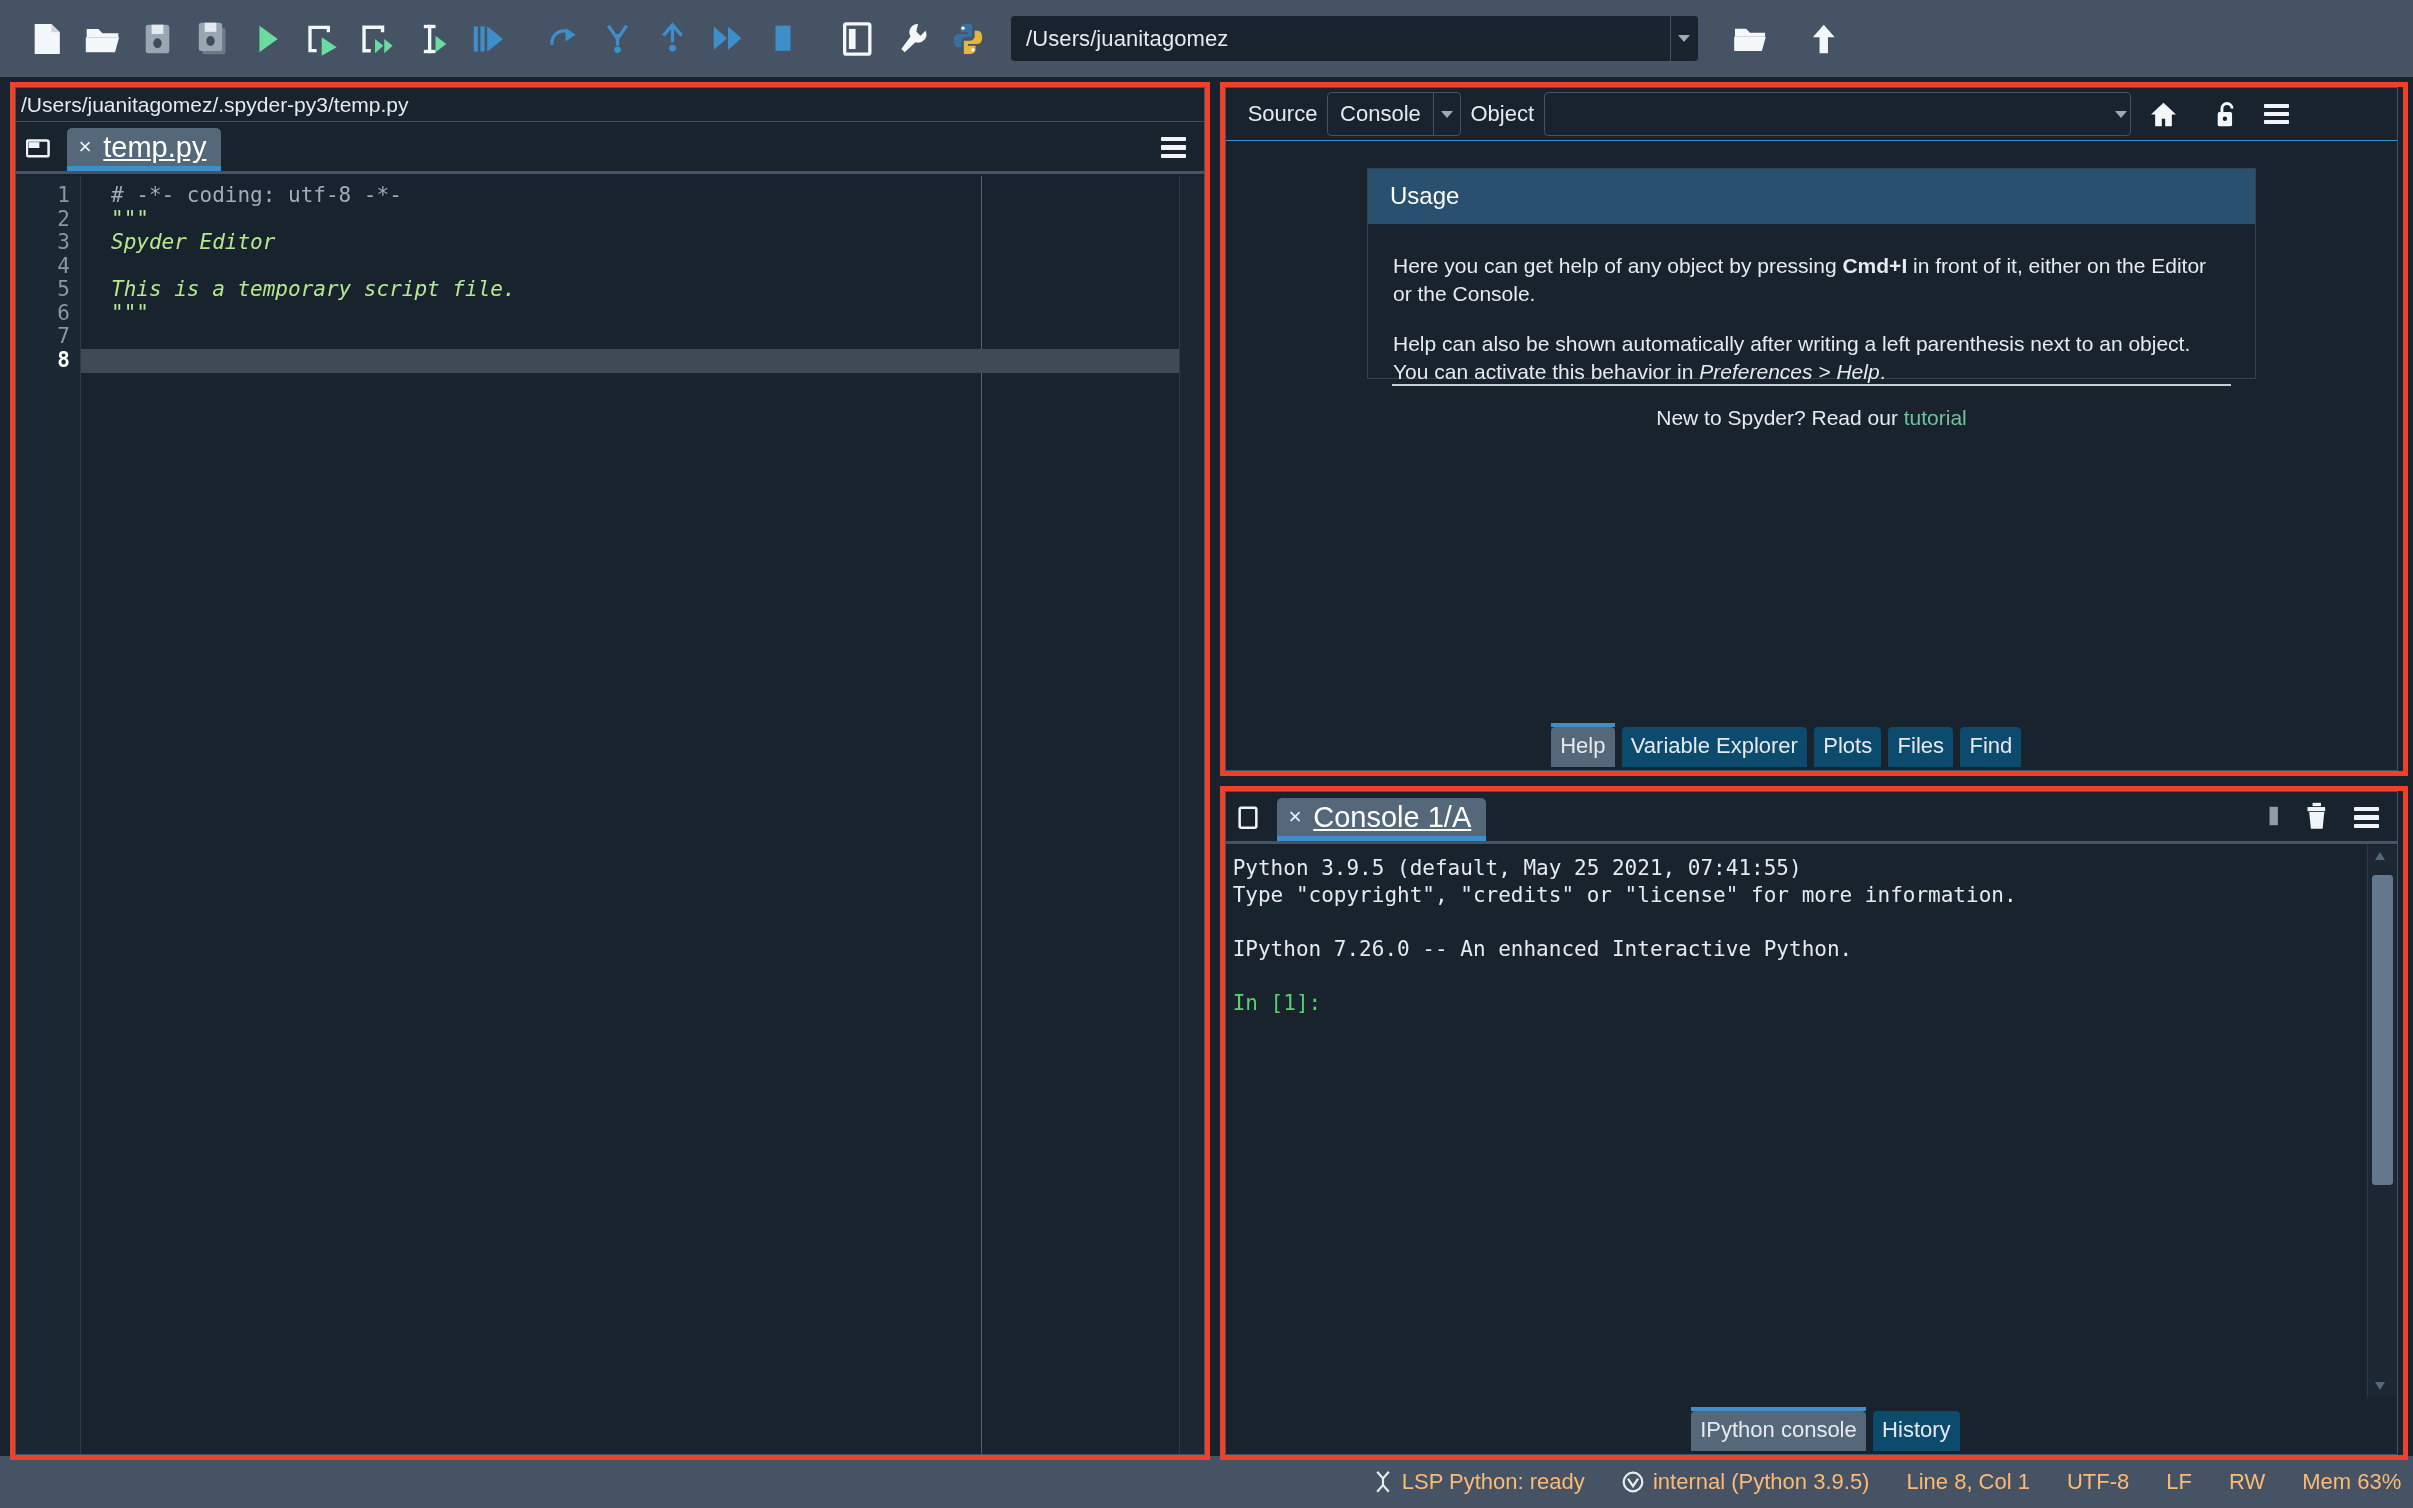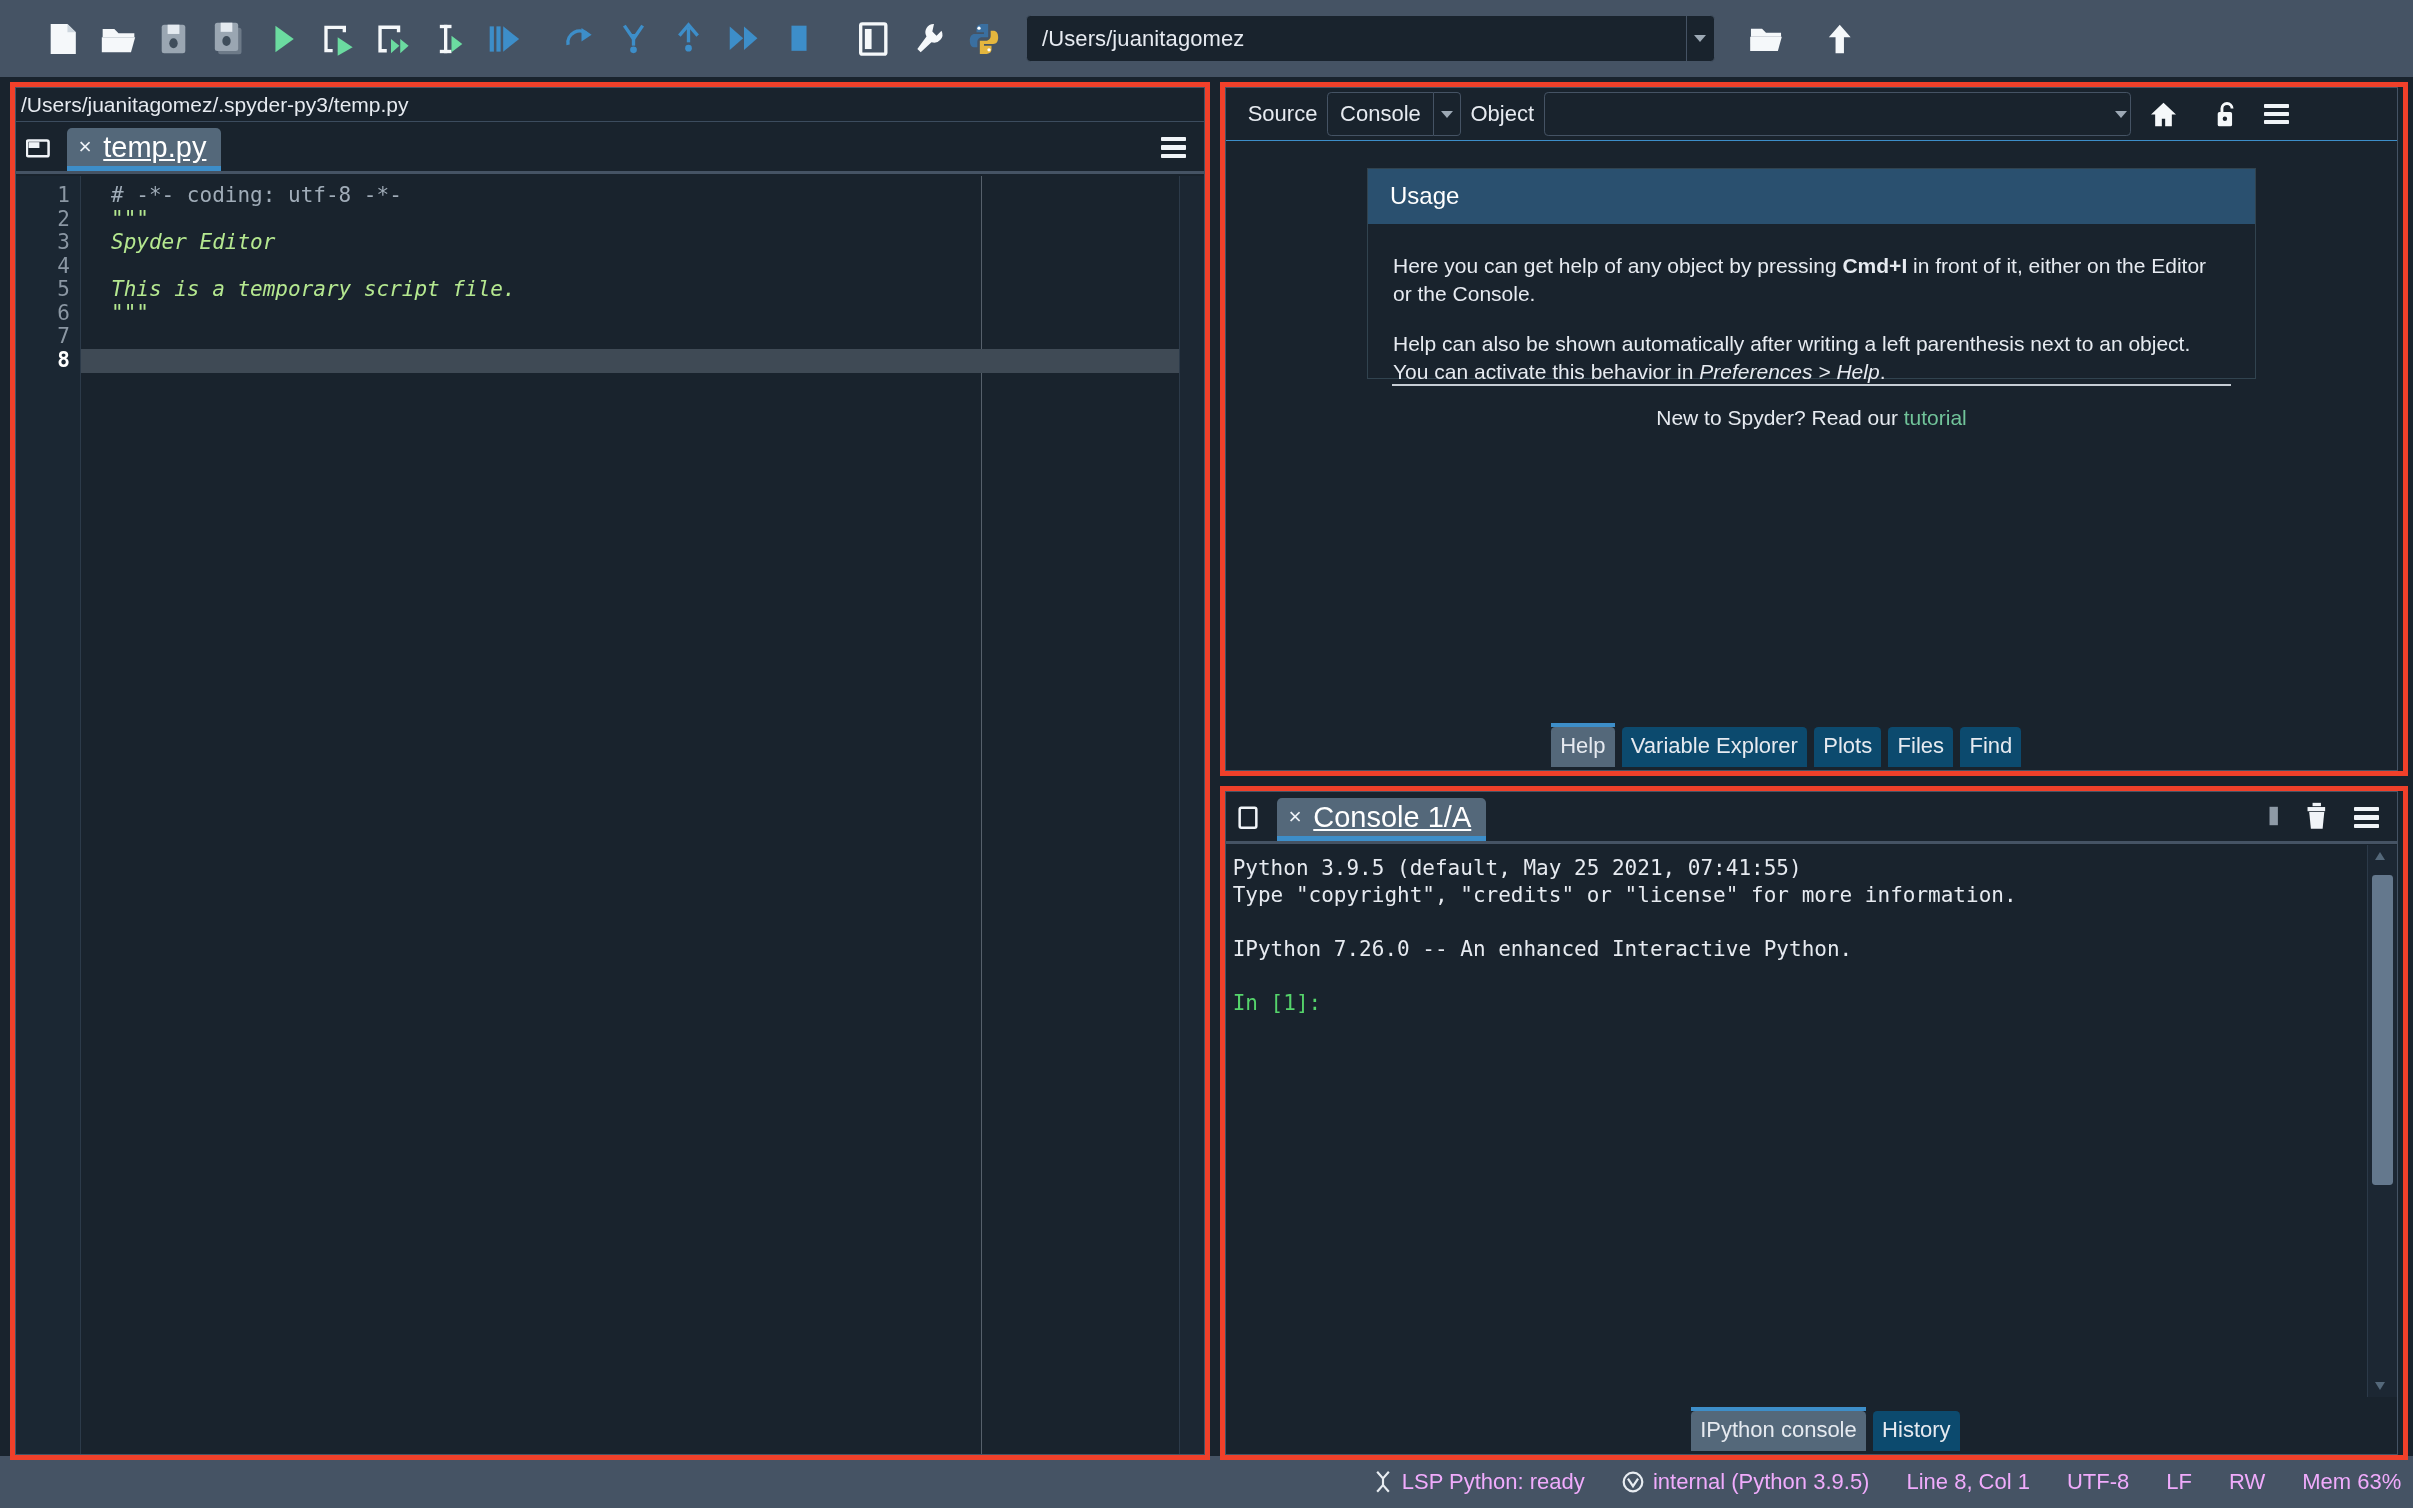--- a/index.html
+++ b/index.html
@@ -14,21 +14,21 @@
     width: 2413px; height: 1508px;
     background: #19232d;
   }
 
   
   .toolbar {
     position: absolute; left: 0; top: 0;
     width: 2413px; height: 77px;
     background: #455364;
     display: flex; align-items: center;
-    padding-left: 36px;
+    padding-left: 20px;
   }
   .tb-btn {
     width: 55px; height: 55px;
     display: flex; align-items: center; justify-content: center;
     flex: 0 0 auto;
   }
   .tb-btn svg { display: block; }
   .tb-sep { width: 20px; flex: 0 0 auto; }
 
   .path-combo {
@@ -265,21 +265,21 @@
 
   
   .statusbar {
     position: absolute; left: 0; bottom: 0;
     width: 2413px; height: 52px;
     background: #455364;
     display: flex; align-items: center; justify-content: flex-end;
     padding-right: 11.7px;
   }
   .st-item {
-    color: #f0abfc; font-size: 22px;
+    color: #fdba74; font-size: 22px;
     display: flex; align-items: center; gap: 9.2px;
     margin-left: 37px; white-space: nowrap;
   }
 
   
   .annot {
     position: absolute;
     border: 5.9px solid #f0402a;
     pointer-events: none;
     z-index: 50;

